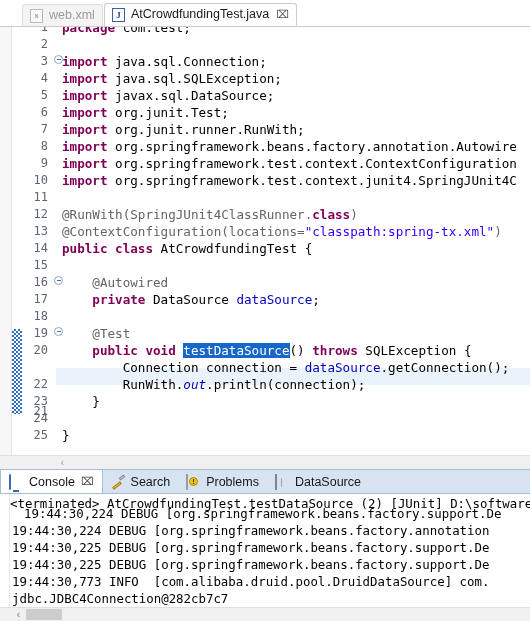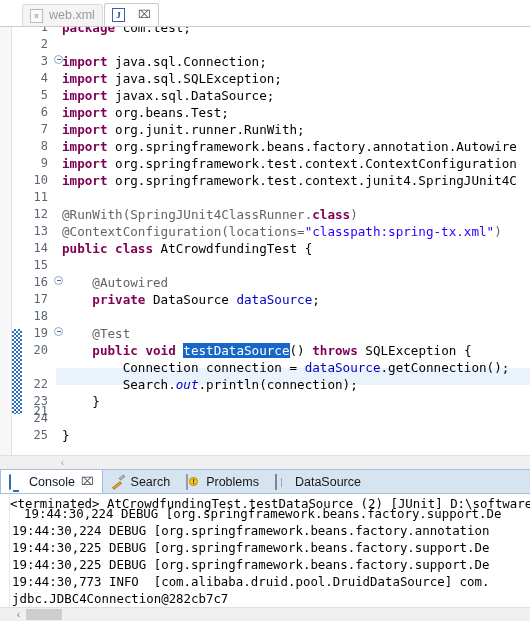--- a/index.html
+++ b/index.html
@@ -436,20 +436,21 @@
     <div class="tab inactive">
       <span class="tab-icon">
           <span class="icon-xml">x</span>
         </span>
       <span class="tab-label">web.xml</span>
     </div>
     <div class="tab active">
       <span class="tab-icon">
           <span class="icon-java">J</span>
         </span>
+      <span class="tab-label">AtCrowdfundingTest.java</span>
       <span class="tab-close">⌧</span>
     </div>
   </div>
 
   <div class="editor-body">
     <div class="anno-strip"></div>
     <div class="marker-col">
       <div class="marker-hatch" style="top:302px; height:85px;"></div>
     </div>
     <div class="gutter" id="gutter">
@@ -491,37 +492,37 @@
         </div>
       </div>
 
     <div class="rowhl" style="top: 341px;"></div>
       <div class="code-area" id="codeArea">
         <div class="cline" style="top: -8px;"><span class="kw">package</span><span> com.test;</span></div>
         <div class="cline" style="top: 9px;"></div>
         <div class="cline" style="top: 26px;"><span class="kw">import</span><span> java.sql.Connection;</span></div>
         <div class="cline" style="top: 43px;"><span class="kw">import</span><span> java.sql.SQLException;</span></div>
         <div class="cline" style="top: 60px;"><span class="kw">import</span><span> javax.sql.DataSource;</span></div>
-        <div class="cline" style="top: 77px;"><span class="kw">import</span><span> org.beans.Test;</span></div>
+        <div class="cline" style="top: 77px;"><span class="kw">import</span><span> org.junit.Test;</span></div>
         <div class="cline" style="top: 94px;"><span class="kw">import</span><span> org.junit.runner.RunWith;</span></div>
         <div class="cline" style="top: 111px;"><span class="kw">import</span><span> org.springframework.beans.factory.annotation.Autowire</span></div>
         <div class="cline" style="top: 128px;"><span class="kw">import</span><span> org.springframework.test.context.ContextConfiguration</span></div>
         <div class="cline" style="top: 145px;"><span class="kw">import</span><span> org.springframework.test.context.junit4.SpringJUnit4C</span></div>
         <div class="cline" style="top: 162px;"></div>
         <div class="cline" style="top: 179px;"><span class="ann">@RunWith(SpringJUnit4ClassRunner.</span><span class="kw">class</span><span class="ann">)</span></div>
         <div class="cline" style="top: 196px;"><span class="ann">@ContextConfiguration(locations=</span><span class="str">"classpath:spring-tx.xml"</span><span class="ann">)</span></div>
         <div class="cline" style="top: 213px;"><span class="kw">public class</span><span> AtCrowdfundingTest {</span></div>
         <div class="cline" style="top: 230px;"></div>
         <div class="cline" style="top: 247px;"><span class="ann">    @Autowired</span></div>
         <div class="cline" style="top: 264px;"><span>    </span><span class="kw">private</span><span> DataSource </span><span class="fld">dataSource</span><span>;</span></div>
         <div class="cline" style="top: 281px;"></div>
         <div class="cline" style="top: 298px;"><span class="ann">    @Test</span></div>
         <div class="cline" style="top: 315px;"><span>    </span><span class="kw">public void</span><span> </span><span class="sel">testDataSource</span><span>() </span><span class="kw">throws</span><span> SQLException {</span></div>
         <div class="cline" style="top: 332px;"><span>        Connection connection = </span><span class="fld">dataSource</span><span>.getConnection();</span></div>
-        <div class="cline" style="top: 349px;"><span>        Search.</span><span class="stat">out</span><span>.println(connection);</span></div>
+        <div class="cline" style="top: 349px;"><span>        RunWith.</span><span class="stat">out</span><span>.println(connection);</span></div>
         <div class="cline" style="top: 366px;"><span>    }</span></div>
         <div class="cline" style="top: 383px;"></div>
         <div class="cline" style="top: 400px;"><span>}</span></div>
       </div>
 
     <div class="h-scroll">
       <span class="arrow-l">‹</span>
     </div>
   </div>
 

